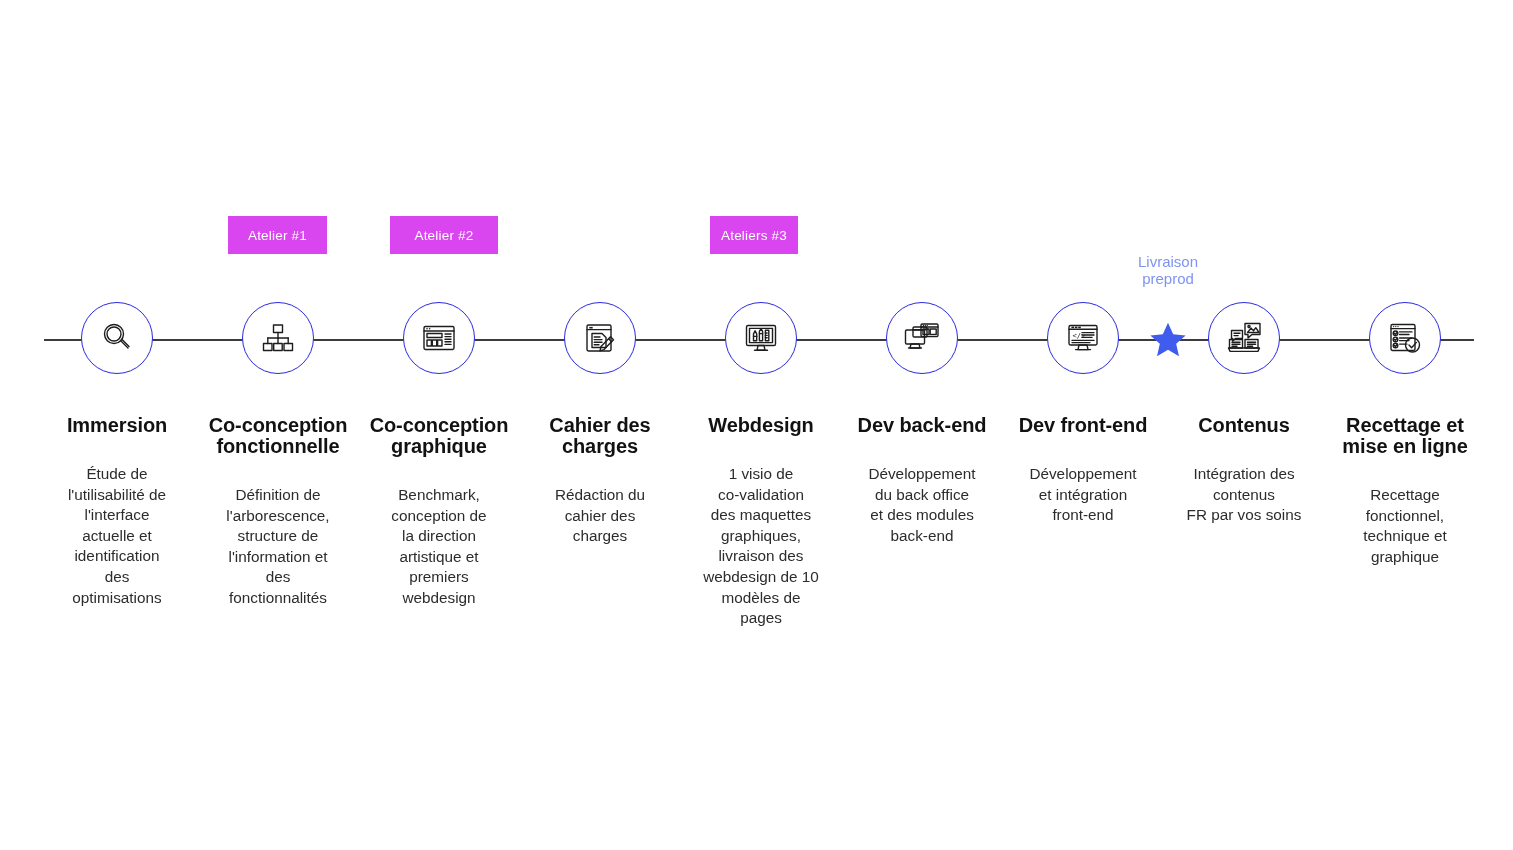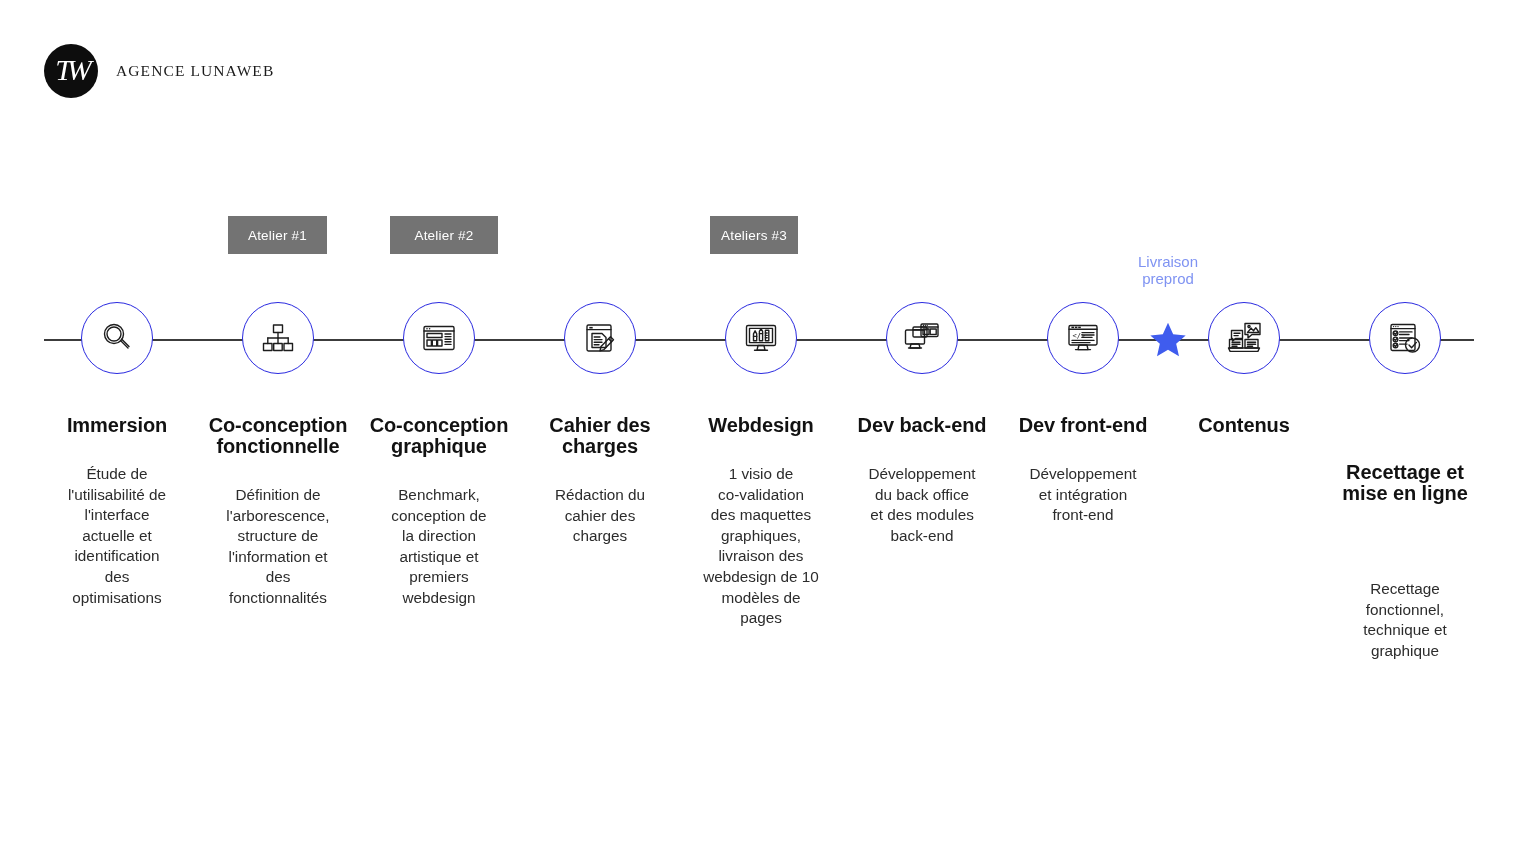--- a/index.html
+++ b/index.html
@@ -64,21 +64,21 @@
     top: 339px;
     width: 1430px;
     height: 2px;
     background: #3c3c3c;
   }
 
   
   .badge {
     position: absolute;
     height: 38px;
-    background: #737373;
+    background: #d946ef;
     color: #ffffff;
     font-size: 13.5px;
     letter-spacing: .2px;
     display: flex;
     align-items: center;
     justify-content: center;
     white-space: nowrap;
   }
 
   
@@ -137,26 +137,20 @@
     text-align: center;
     line-height: 20.6px;
     white-space: pre-line;
   }
 </style>
 </head>
 <body>
 
 <div id="root">
 
-  <div class="brand">
-    <div class="brand-logo">
-      <div class="glyph">TW</div>
-    </div>
-    <div class="brand-name">AGENCE LUNAWEB</div>
-  </div>
 
   <div class="axis"></div>
 
   <div id="dynamic">
       <div class="badge" style="left: 228px; top: 216px; width: 99px;">Atelier #1</div>
       <div class="badge" style="left: 390px; top: 216px; width: 108px;">Atelier #2</div>
       <div class="badge" style="left: 710px; top: 216px; width: 88px;">Ateliers #3</div>
       <div class="milestone-label" style="left: 1098px; top: 253px;">
         <div>Livraison</div>
         <div>preprod</div>
@@ -342,22 +336,25 @@
       <line x1="8" y1="26.2" x2="16" y2="26.2" stroke="#1d1d1d" fill="none" stroke-width="1.4" stroke-linejoin="round" stroke-linecap="round"></line>
       <line x1="8" y1="28.2" x2="13" y2="28.2" stroke="#1d1d1d" fill="none" stroke-width="1.4" stroke-linejoin="round" stroke-linecap="round"></line>
       <rect x="21" y="21.5" width="13" height="8.5" stroke="#1d1d1d" fill="none" stroke-width="1.4" stroke-linejoin="round" stroke-linecap="round"></rect>
       <line x1="23.4" y1="24.2" x2="31.6" y2="24.2" stroke="#1d1d1d" fill="none" stroke-width="1.4" stroke-linejoin="round" stroke-linecap="round"></line>
       <line x1="23.4" y1="26.2" x2="31.6" y2="26.2" stroke="#1d1d1d" fill="none" stroke-width="1.4" stroke-linejoin="round" stroke-linecap="round"></line>
       <line x1="23.4" y1="28.2" x2="28.6" y2="28.2" stroke="#1d1d1d" fill="none" stroke-width="1.4" stroke-linejoin="round" stroke-linecap="round"></line>
       <path d="M4.5 30 h31 l-1.6 3.4 h-27.8 z" stroke="#1d1d1d" fill="none" stroke-width="1.4" stroke-linejoin="round" stroke-linecap="round"></path>
     </svg>
         </div>
         <div class="step-title" style="white-space: pre-line;">Contenus</div>
-      </div>
-      <div class="step" style="left: 1405px; gap: 47px;">
+        <div class="step-desc">Intégration des
+contenus
+FR par vos soins</div>
+      </div>
+      <div class="step" style="left: 1405px;">
         <div class="node">
           <svg width="40" height="40" viewBox="0 0 40 40">
       <rect x="6" y="6.5" width="24" height="26" rx="1.4" stroke="#1d1d1d" fill="none" stroke-width="1.4" stroke-linejoin="round" stroke-linecap="round"></rect>
       <line x1="6" y1="10.6" x2="30" y2="10.6" stroke="#1d1d1d" fill="none" stroke-width="1.4" stroke-linejoin="round" stroke-linecap="round"></line>
       <circle cx="8.6" cy="8.6" r=".7" fill="#1d1d1d"></circle>
             <circle cx="10.8" cy="8.6" r=".7" fill="#1d1d1d"></circle>
             <circle cx="13" cy="8.6" r=".7" fill="#1d1d1d"></circle>
       <circle cx="10.5" cy="15.3" r="2.3" stroke="#1d1d1d" fill="none" stroke-width="1.4" stroke-linejoin="round" stroke-linecap="round"></circle>
             <path d="M9.5 15.3 l.8 .9 1.7-1.8" stroke="#1d1d1d" fill="none" stroke-width="1.4" stroke-linejoin="round" stroke-linecap="round"></path>
       <line x1="14.6" y1="13.9" x2="27" y2="13.9" stroke="#1d1d1d" fill="none" stroke-width="1.4" stroke-linejoin="round" stroke-linecap="round"></line>

